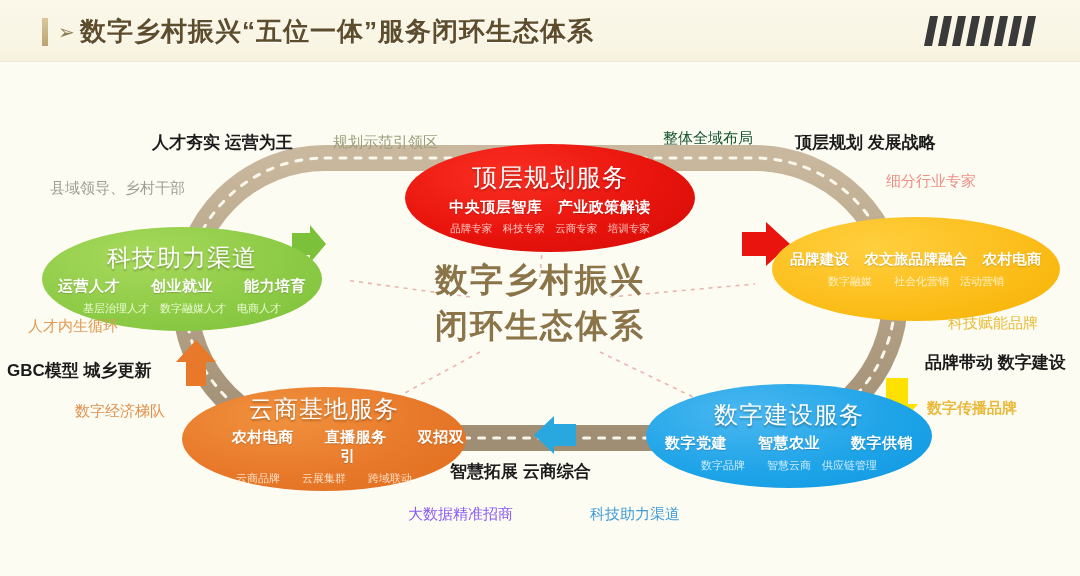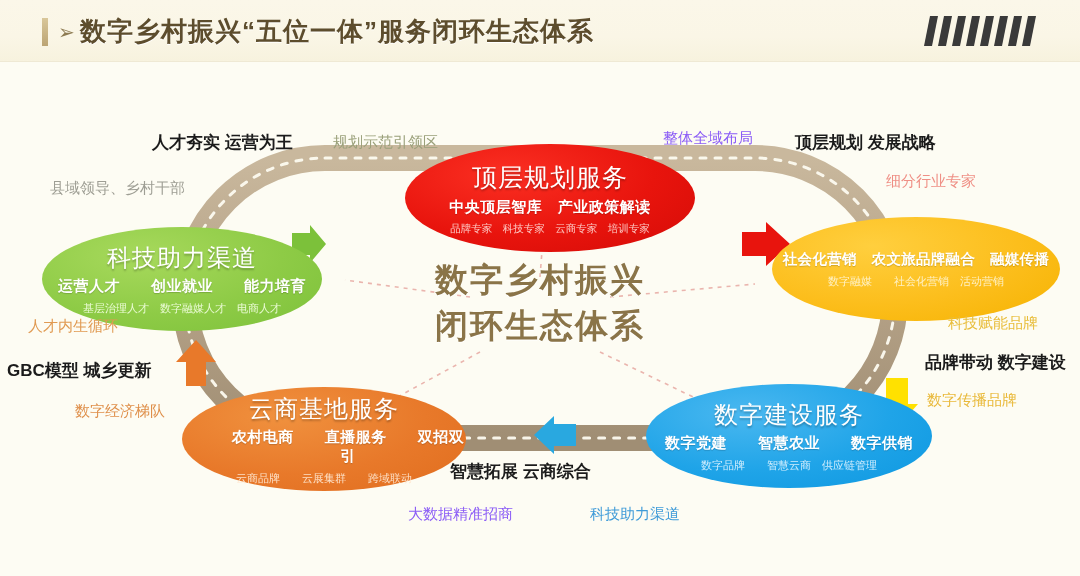--- a/index.html
+++ b/index.html
@@ -89,27 +89,27 @@
   }
 
   
   .lbl { position:absolute; white-space:nowrap; }
   .lbl.bold { font-weight:bold; color:#1b1b1b; font-size:17px; }
 
   #lbl-talent-main   { left:152px; top:69px; }
   #lbl-plan-demo     { left:333px; top:71px; font-size:15px; color:#9aa07a; }
   #lbl-county-lead   { left:50px;  top:117px; font-size:15px; color:#9e9e94; }
 
-  #lbl-layout-whole  { left:663px; top:67px; font-size:15px; color:#8b5cf6; }
+  #lbl-layout-whole  { left:663px; top:67px; font-size:15px; color:#14532d; }
   #lbl-top-plan-main { left:795px; top:69px; }
   #lbl-industry-expert{left:886px; top:110px; font-size:15px; color:#ef8f85; }
 
   #lbl-tech-brand    { left:948px; top:252px; font-size:15px; color:#e8bd3a; }
   #lbl-brand-main    { left:925px; top:289px; }
-  #lbl-digi-brand    { left:927px; top:329px; font-size:15px; color:#e9b93a; }
+  #lbl-digi-brand    { left:927px; top:337px; font-size:15px; color:#e9b93a;font-weight:bold; }
 
   #lbl-talent-loop   { left:28px;  top:255px; font-size:15px; color:#e09a52; }
   #lbl-gbc-main      { left:7px;   top:297px; }
   #lbl-digi-echelon  { left:75px;  top:340px; font-size:15px; color:#df8f4a; }
 
   #lbl-smart-main    { left:450px; top:398px; }
   #lbl-bigdata       { left:408px; top:443px; font-size:15px; color:#8b5cf6; }
   #lbl-tech-channel  { left:590px; top:443px; font-size:15px; color:#3f9bd8; }
 </style>
 </head>
@@ -179,21 +179,21 @@
     <div class="t3">品牌专家　科技专家　云商专家　培训专家</div>
   </div>
 
   <div class="node" id="node-left">
     <div class="t1">科技助力渠道</div>
     <div class="t2">运营人才　　创业就业　　能力培育</div>
     <div class="t3">基层治理人才　数字融媒人才　电商人才</div>
   </div>
 
   <div class="node" id="node-right">
-    <div class="t2">社会化营销　农文旅品牌融合　融媒传播</div>
+    <div class="t2">品牌建设　农文旅品牌融合　农村电商</div>
     <div class="t3">数字融媒　　社会化营销　活动营销</div>
   </div>
 
   <div class="node" id="node-bottomleft">
     <div class="t1">云商基地服务</div>
     <div class="t2">农村电商　　直播服务　　双招双引</div>
     <div class="t3">云商品牌　　云展集群　　跨域联动</div>
   </div>
 
   <div class="node" id="node-bottomright">

